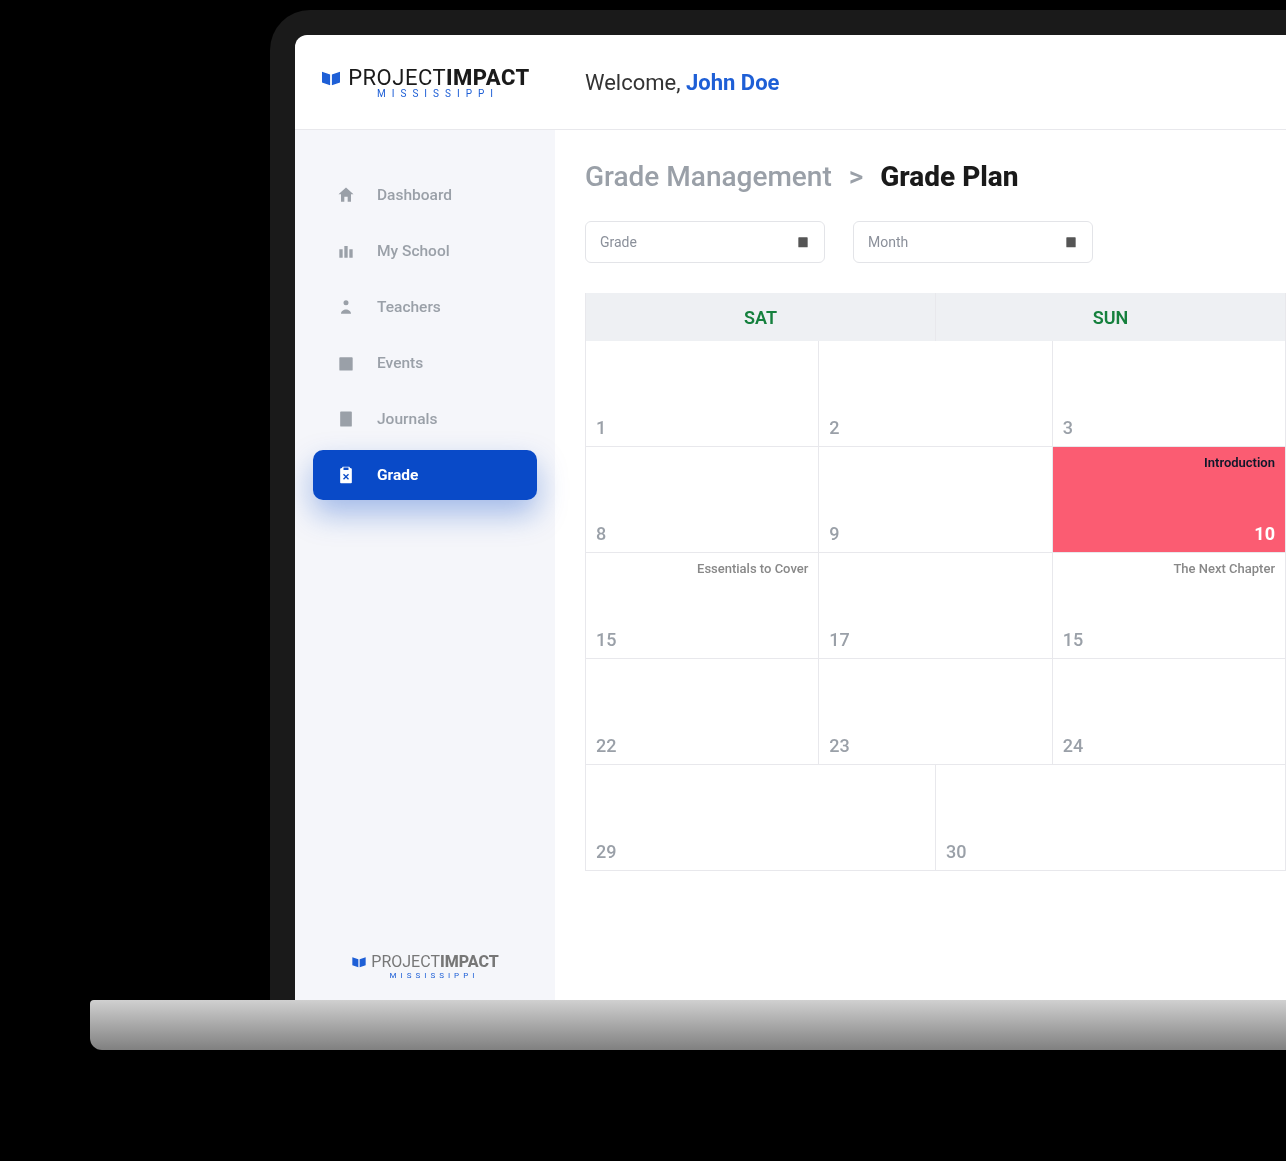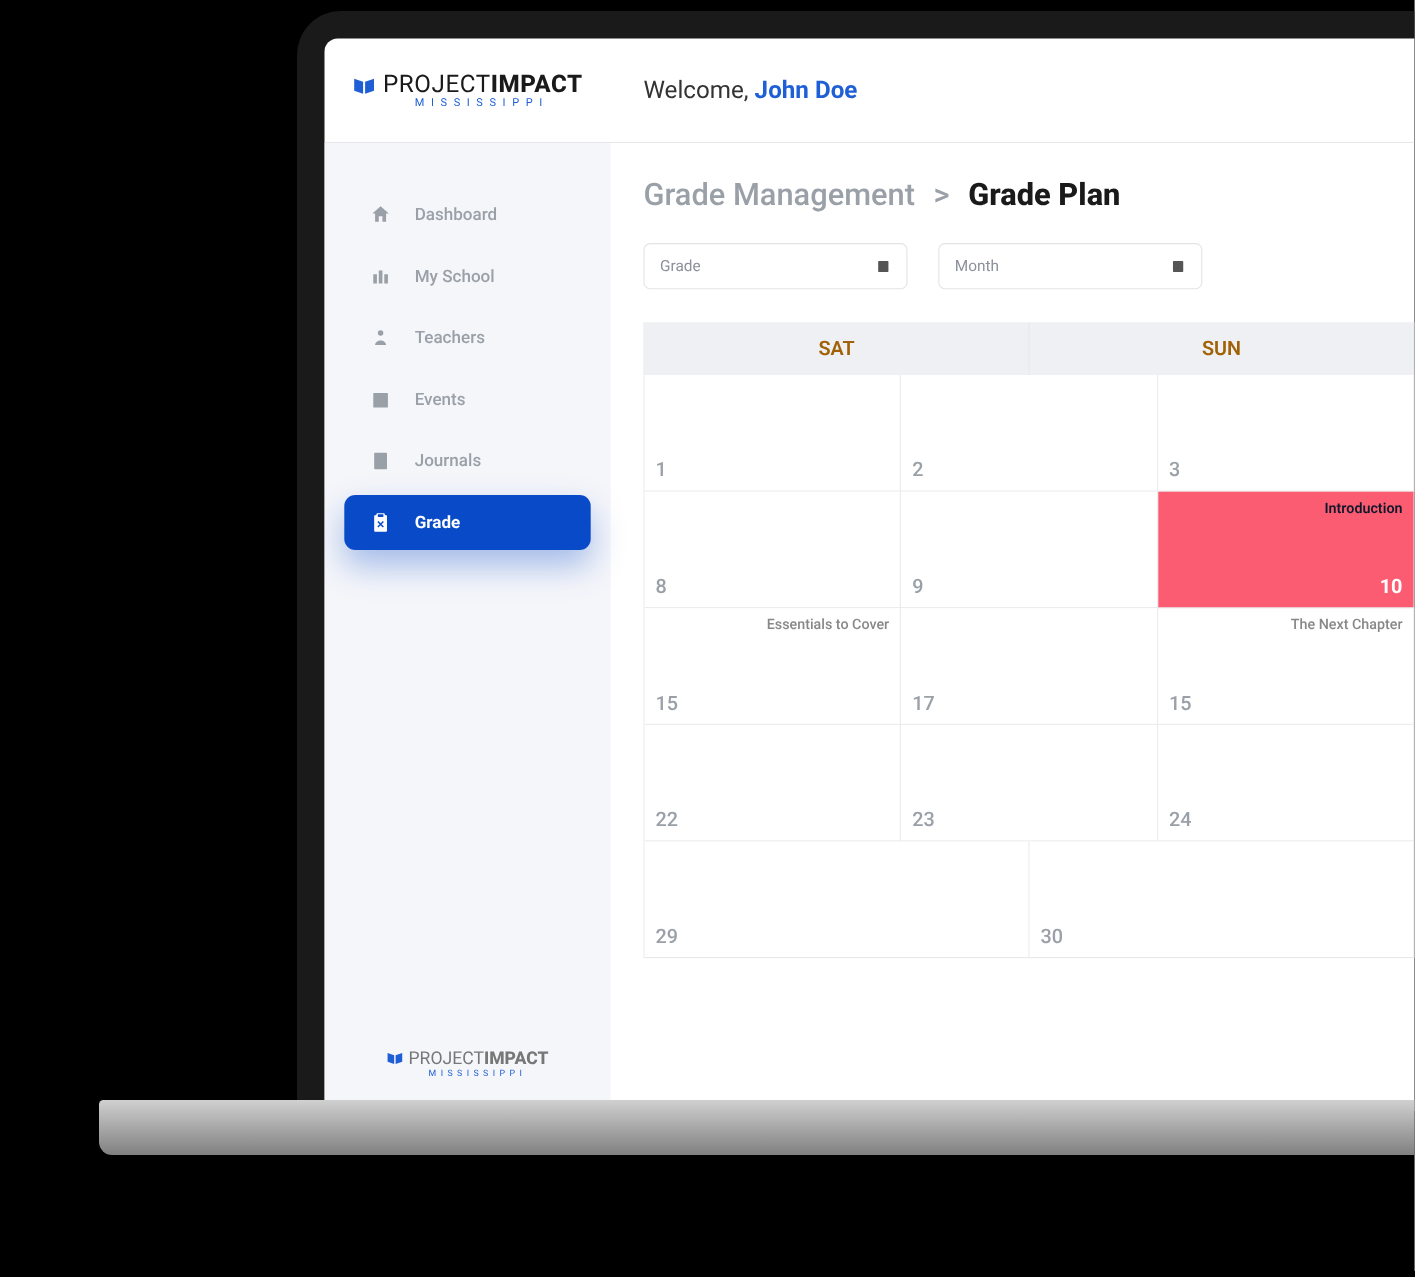--- a/index.html
+++ b/index.html
@@ -179,21 +179,21 @@
     height: 48px;
   }
   .day-col {
     flex: 1;
     min-width: 190px;
     display: flex;
     align-items: center;
     justify-content: center;
     font-size: 18px;
     font-weight: 600;
-    color: #a16207;
+    color: #15803d;
     border-right: 1px solid #e8e8ec;
   }
   .calendar-body { }
   .week-row {
     display: flex;
     height: 106px;
   }
   .day-cell {
     flex: 1;
     min-width: 190px;

